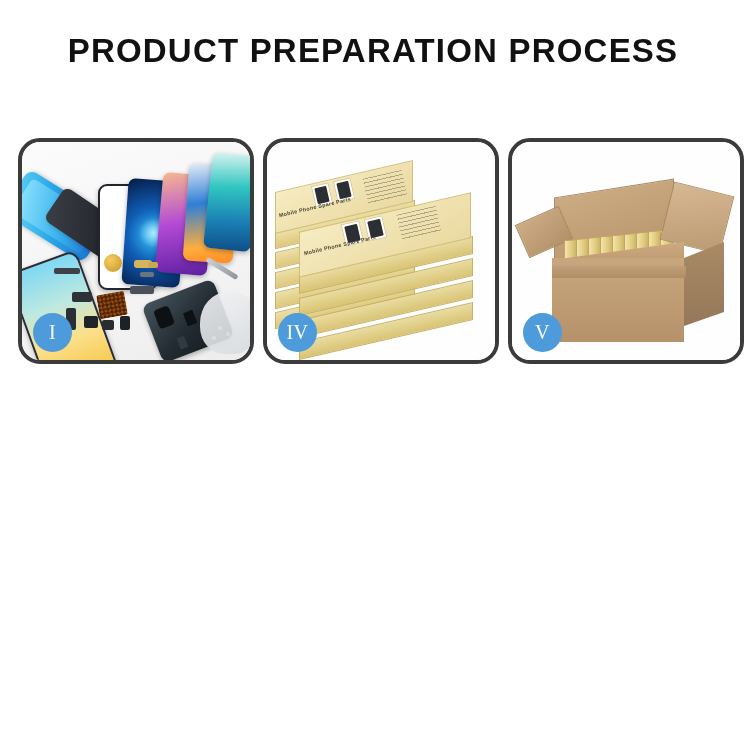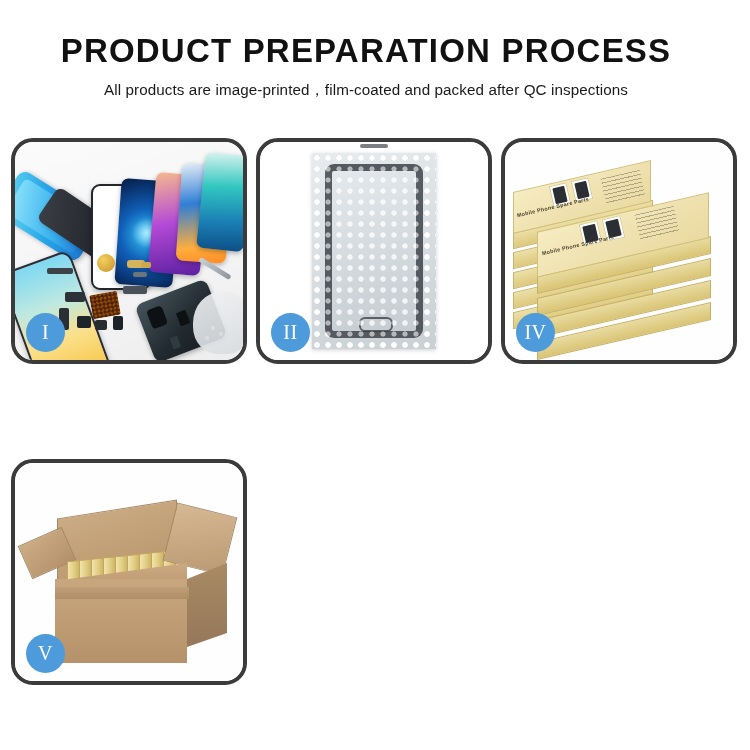--- a/index.html
+++ b/index.html
@@ -1,21 +1,21 @@
 <!DOCTYPE html>
 <html><head>
 <meta charset="utf-8">
 <style>
   html,body{margin:0;padding:0;}
   body{
     width:750px;height:750px;background:#ffffff;
     font-family:"Liberation Sans","DejaVu Sans",sans-serif;
     overflow:hidden;position:relative;
   }
-  .page{width:732px;height:750px;position:relative;box-sizing:border-box;}
+  .page{width:732px;height:750px;position:relative;box-sizing:border-box;margin-left:7px;}
 
   
   .header{padding-top:34px;text-align:center;}
   .title{
     font-size:33px;letter-spacing:1.2px;color:#111;font-weight:700;
     line-height:1.05;white-space:nowrap;
   }
   .subtitle{
     margin-top:11px;font-size:15.2px;color:#1a1a1a;font-weight:400;
     letter-spacing:.1px;white-space:nowrap;
@@ -196,21 +196,20 @@
     background:linear-gradient(150deg,rgba(255,255,255,.9),rgba(232,236,238,.65));
     transform:rotate(-13deg);border-radius:3px;}
 </style>
 </head>
 <body>
 
 <div class="page">
 
   <div class="header">
     <div class="title">PRODUCT PREPARATION PROCESS</div>
-    <div class="subtitle">All products are image-printed，film-coated and packed after QC inspections</div>
   </div>
 
   <div class="grid">
 
     <div class="panel">
       <div class="panel-inner p1">
         <div class="ph ph-a"></div>
         <div class="ph ph-b"></div>
         <div class="ph ph-c"></div>
         <div class="ph ph-d"></div>
@@ -234,32 +233,20 @@
         <div class="chip c11"></div>
         <div class="tool"></div>
         <div class="screw s1"></div>
         <div class="screw s2"></div>
         <div class="screw s3"></div>
         <div class="hand"></div>
       </div>
       <div class="badge">I</div>
     </div>
 
-    <div class="panel">
-      <div class="panel-inner p2">
-        <div class="bw">
-          <div class="bw-ear"></div>
-          <div class="bw-screen">
-            <div class="bw-home"></div>
-          </div>
-          <div class="bw-ov"></div>
-        </div>
-      </div>
-      <div class="badge">II</div>
-    </div>
 
 
     <div class="panel">
       <div class="panel-inner p4">
         <div class="stack">
           <div class="slab" style="top:56px;"></div>
           <div class="slab" style="top:76px;"></div>
           <div class="slab" style="top:96px;"></div>
           <div class="slab" style="top:116px;"></div>
           <div class="slab" style="top:136px;"></div>

